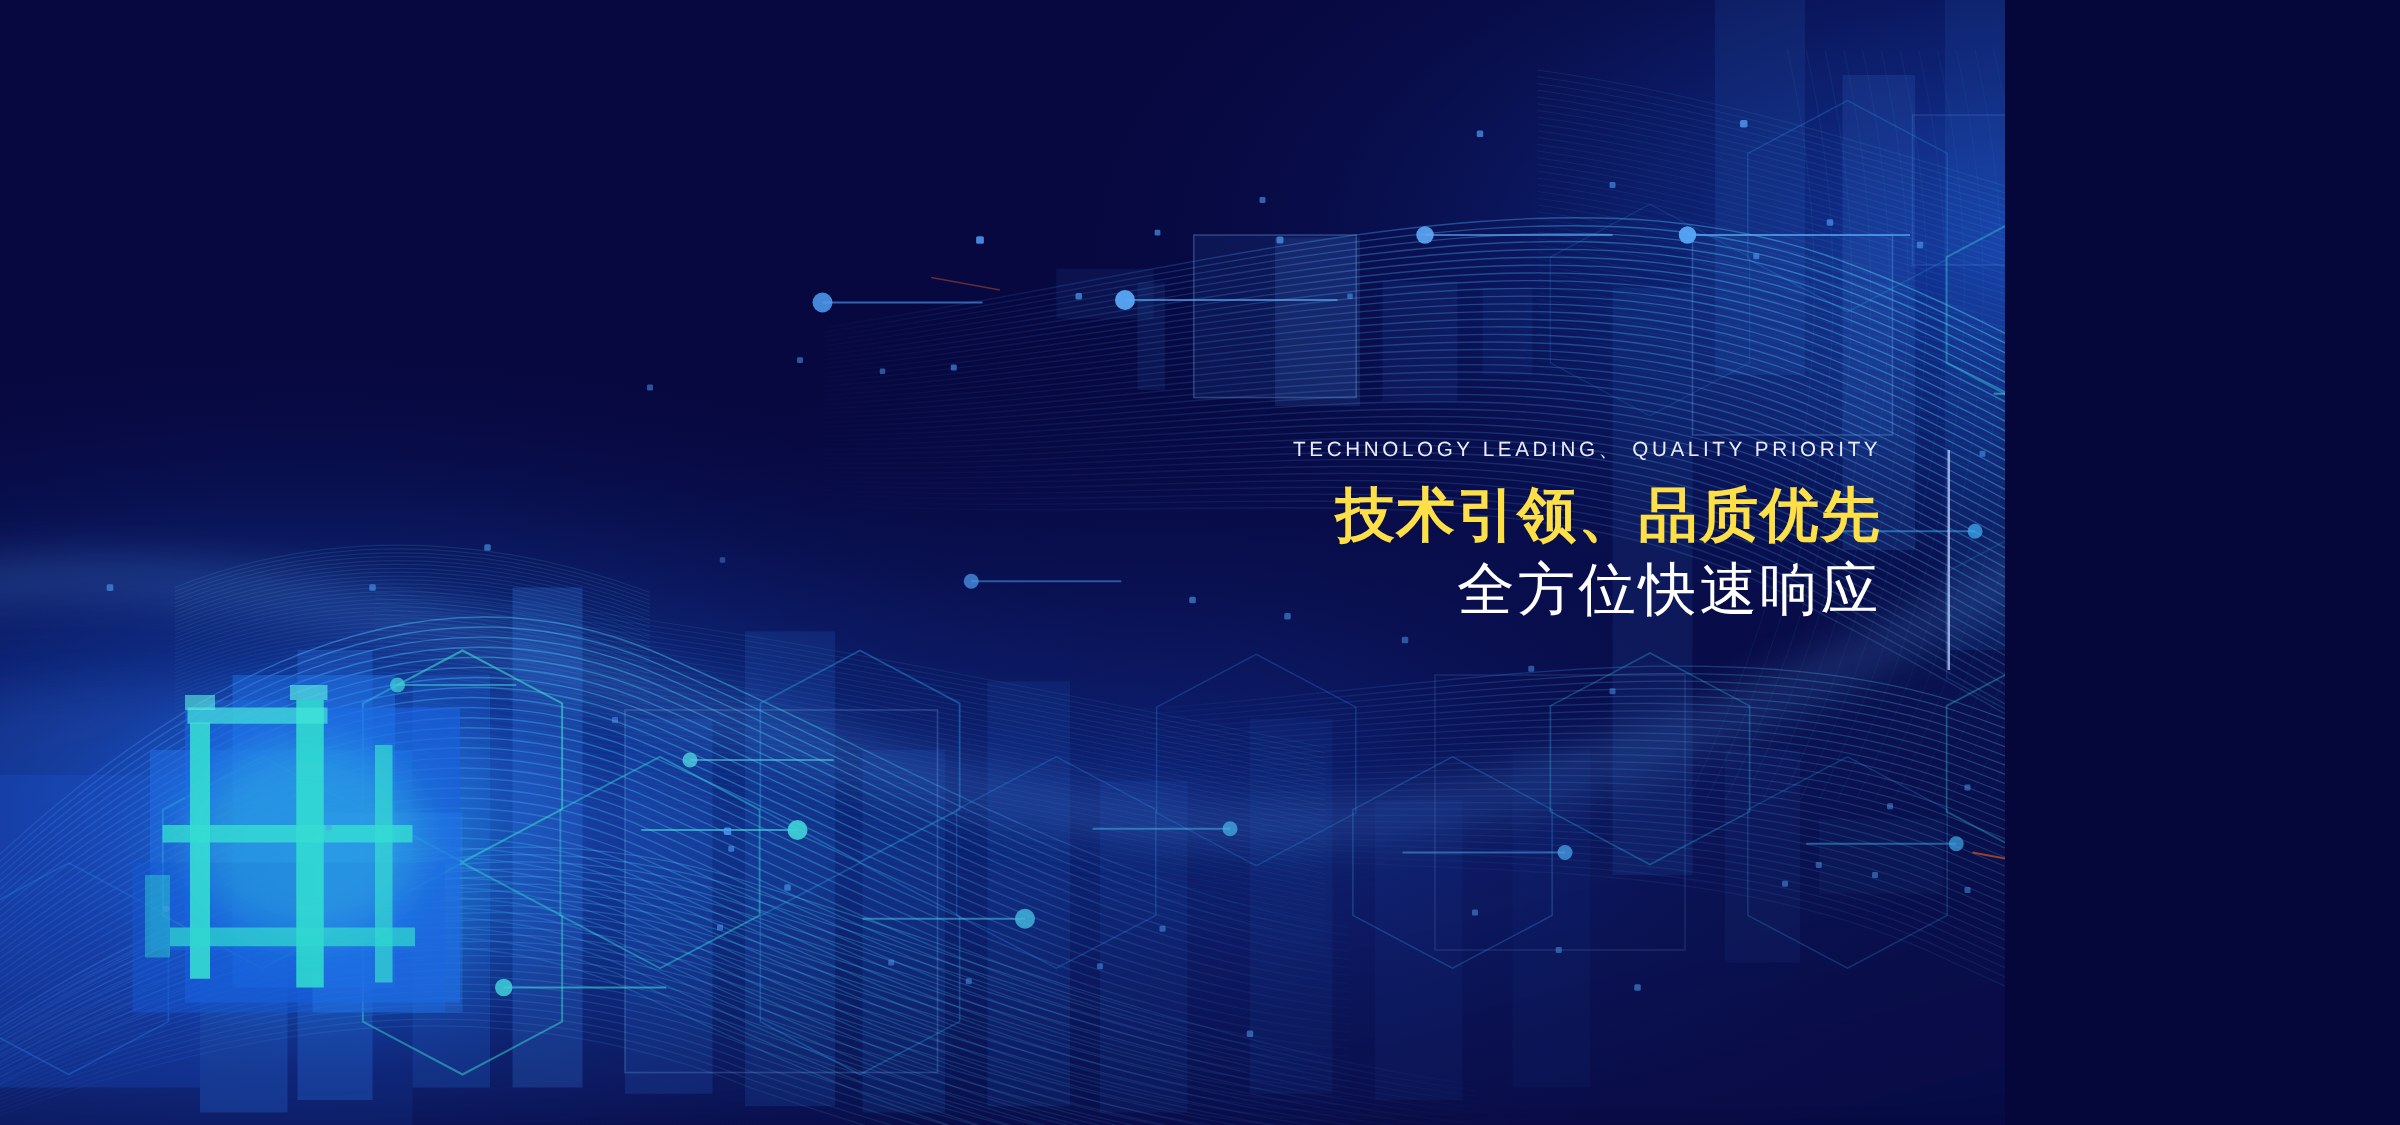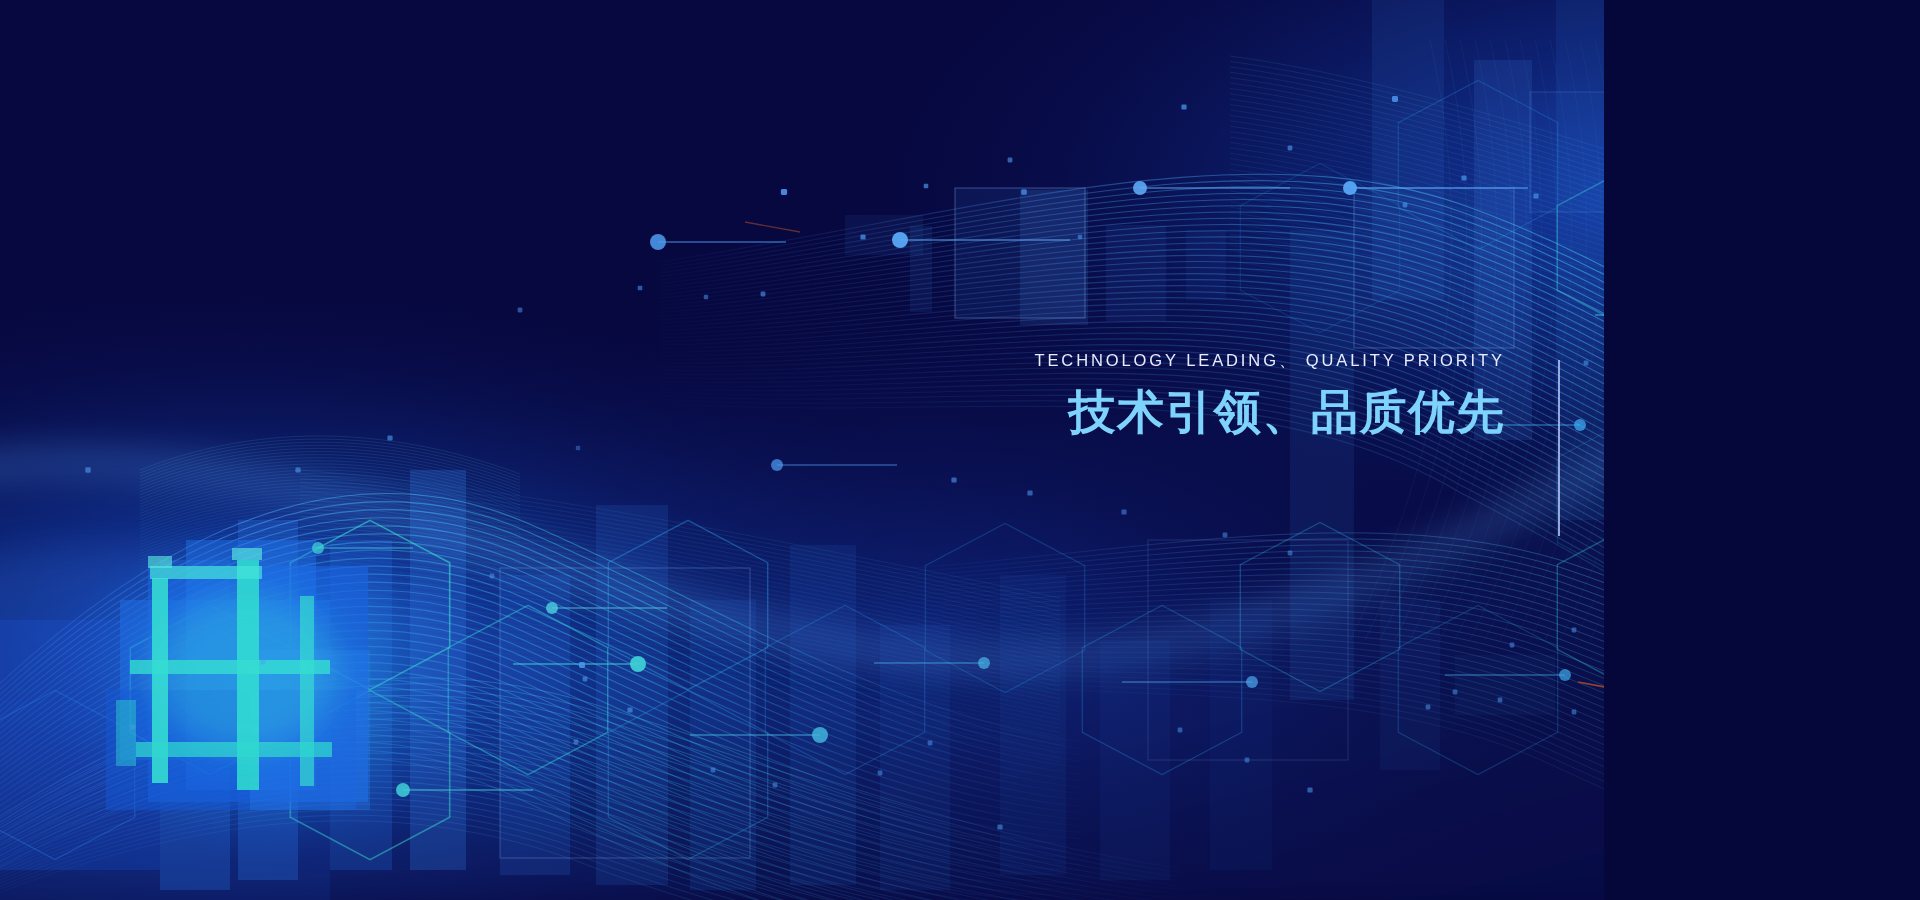--- a/index.html
+++ b/index.html
@@ -35,21 +35,21 @@
   .eng-line {
     color: #e8ecff;
     font-size: 16.5px;
     letter-spacing: 2.9px;
     line-height: 25px;
     font-weight: 400;
     white-space: nowrap;
     text-align: right;
   }
   .cn-line-1 {
-    color: #7dd3fc;
+    color: #fde047;
     font-size: 47px;
     font-weight: 700;
     letter-spacing: 1.5px;
     line-height: 62px;
     margin-top: 8px;
     white-space: nowrap;
   }
   .cn-line-2 {
     color: #ffffff;
     font-size: 46px;
@@ -633,17 +633,18 @@
         <rect x="130.6" y="724.6" width="4.8" height="4.8" rx="1.1" fill="#4f9cf4" fill-opacity="0.45"></rect>
       </g>
 
     <line x1="1578" y1="682" x2="1648" y2="695" stroke="#b4492a" stroke-opacity="0.85" stroke-width="1.6"></line>
     <line x1="745" y1="222" x2="800" y2="232" stroke="#9c4630" stroke-opacity="0.6" stroke-width="1.4"></line>
   </svg>
 
   <div class="text-block">
     <div class="eng-line">TECHNOLOGY LEADING、 QUALITY PRIORITY</div>
     <div class="cn-line-1">技术引领、品质优先</div>
+    <div class="cn-line-2">全方位快速响应</div>
   </div>
 
   <div class="v-divider"></div>
 
 </div>
 
 </body></html>

